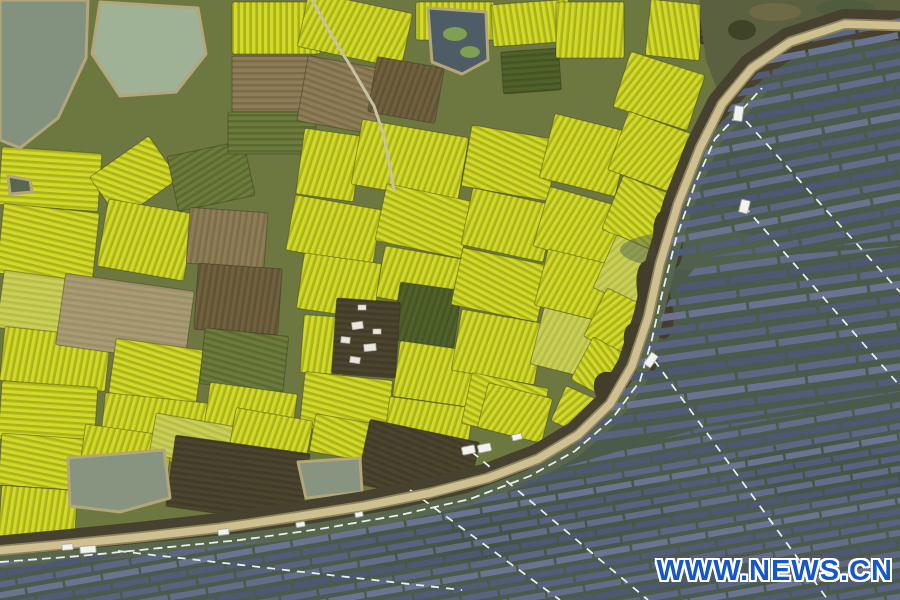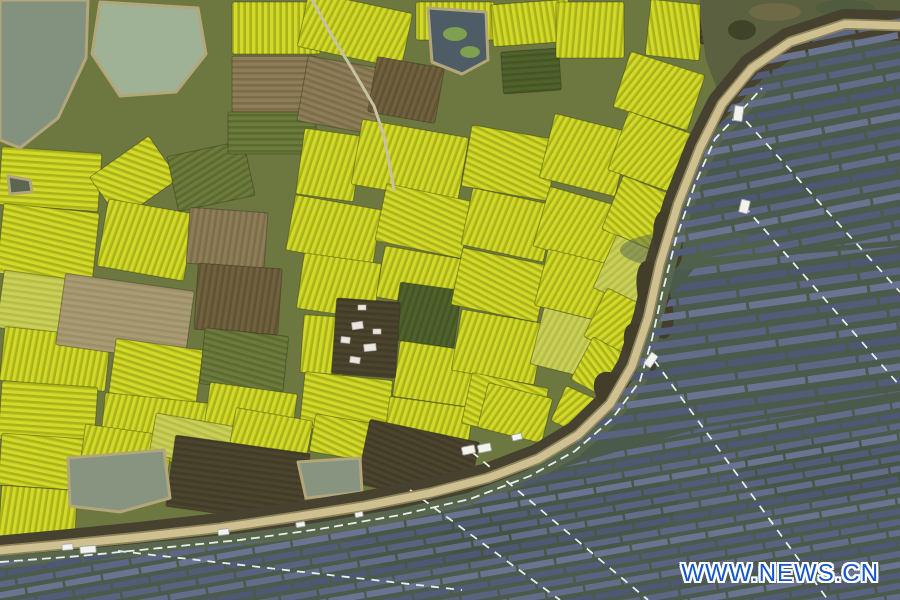--- a/index.html
+++ b/index.html
@@ -1,21 +1,21 @@
 <!DOCTYPE html>
 <html><head>
 <meta charset="utf-8">
 <style>
   html,body{margin:0;padding:0;background:#222;}
   .stage{position:relative;width:900px;height:600px;overflow:hidden;margin:0 auto;
          font-family:"Liberation Sans",sans-serif;}
   .stage svg{position:absolute;left:0;top:0;}
   .watermark{
-    position:absolute;right:21px;bottom:13px;
-    font-size:24px;font-weight:400;letter-spacing:1px;
+    position:absolute;right:7px;bottom:13px;
+    font-size:29px;font-weight:700;letter-spacing:1px;
     font-family:"Liberation Sans",sans-serif;
     text-shadow:-2px -2px 0 #fff,2px -2px 0 #fff,-2px 2px 0 #fff,2px 2px 0 #fff,
                 0 -2px 0 #fff,0 2px 0 #fff,-2px 0 0 #fff,2px 0 0 #fff;
   }
 </style>
 </head>
 <body>
 
 <div class="stage">
   <svg id="scene" width="900" height="600" viewBox="0 0 900 600">

